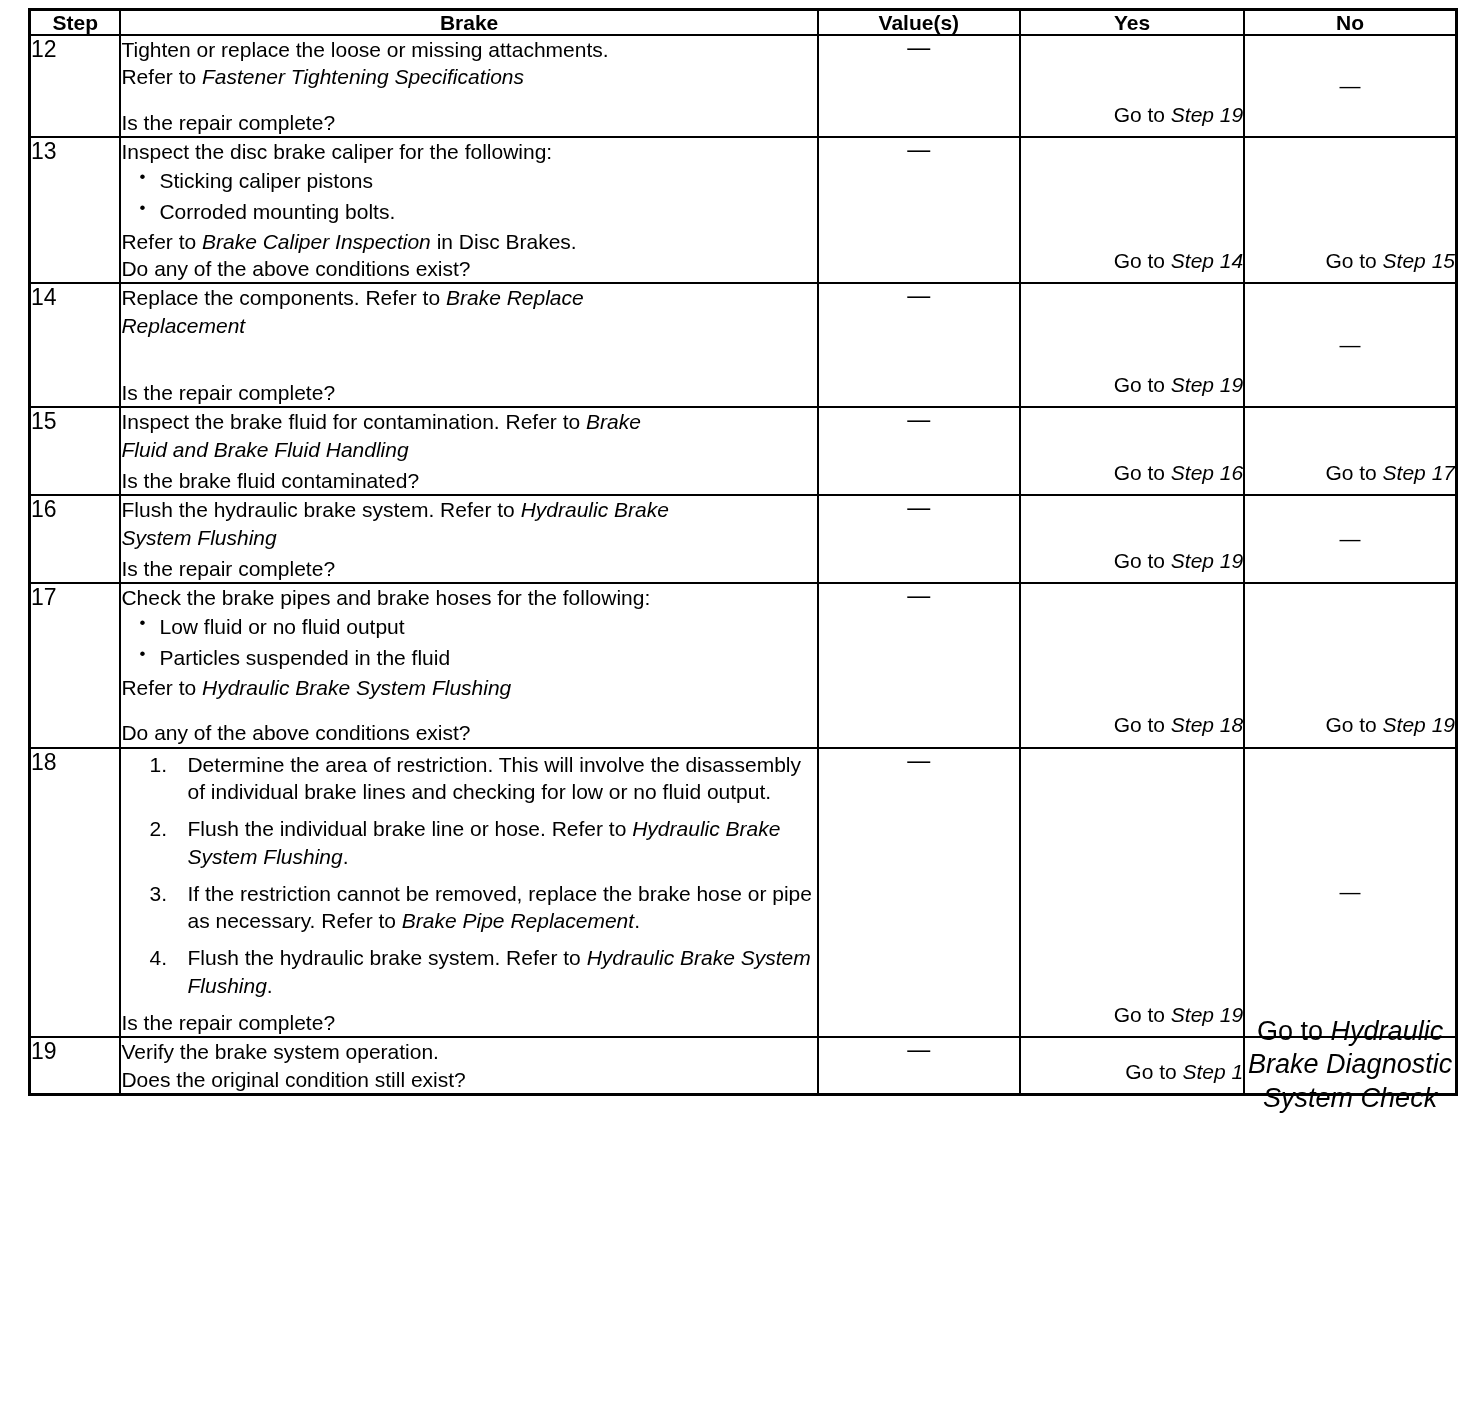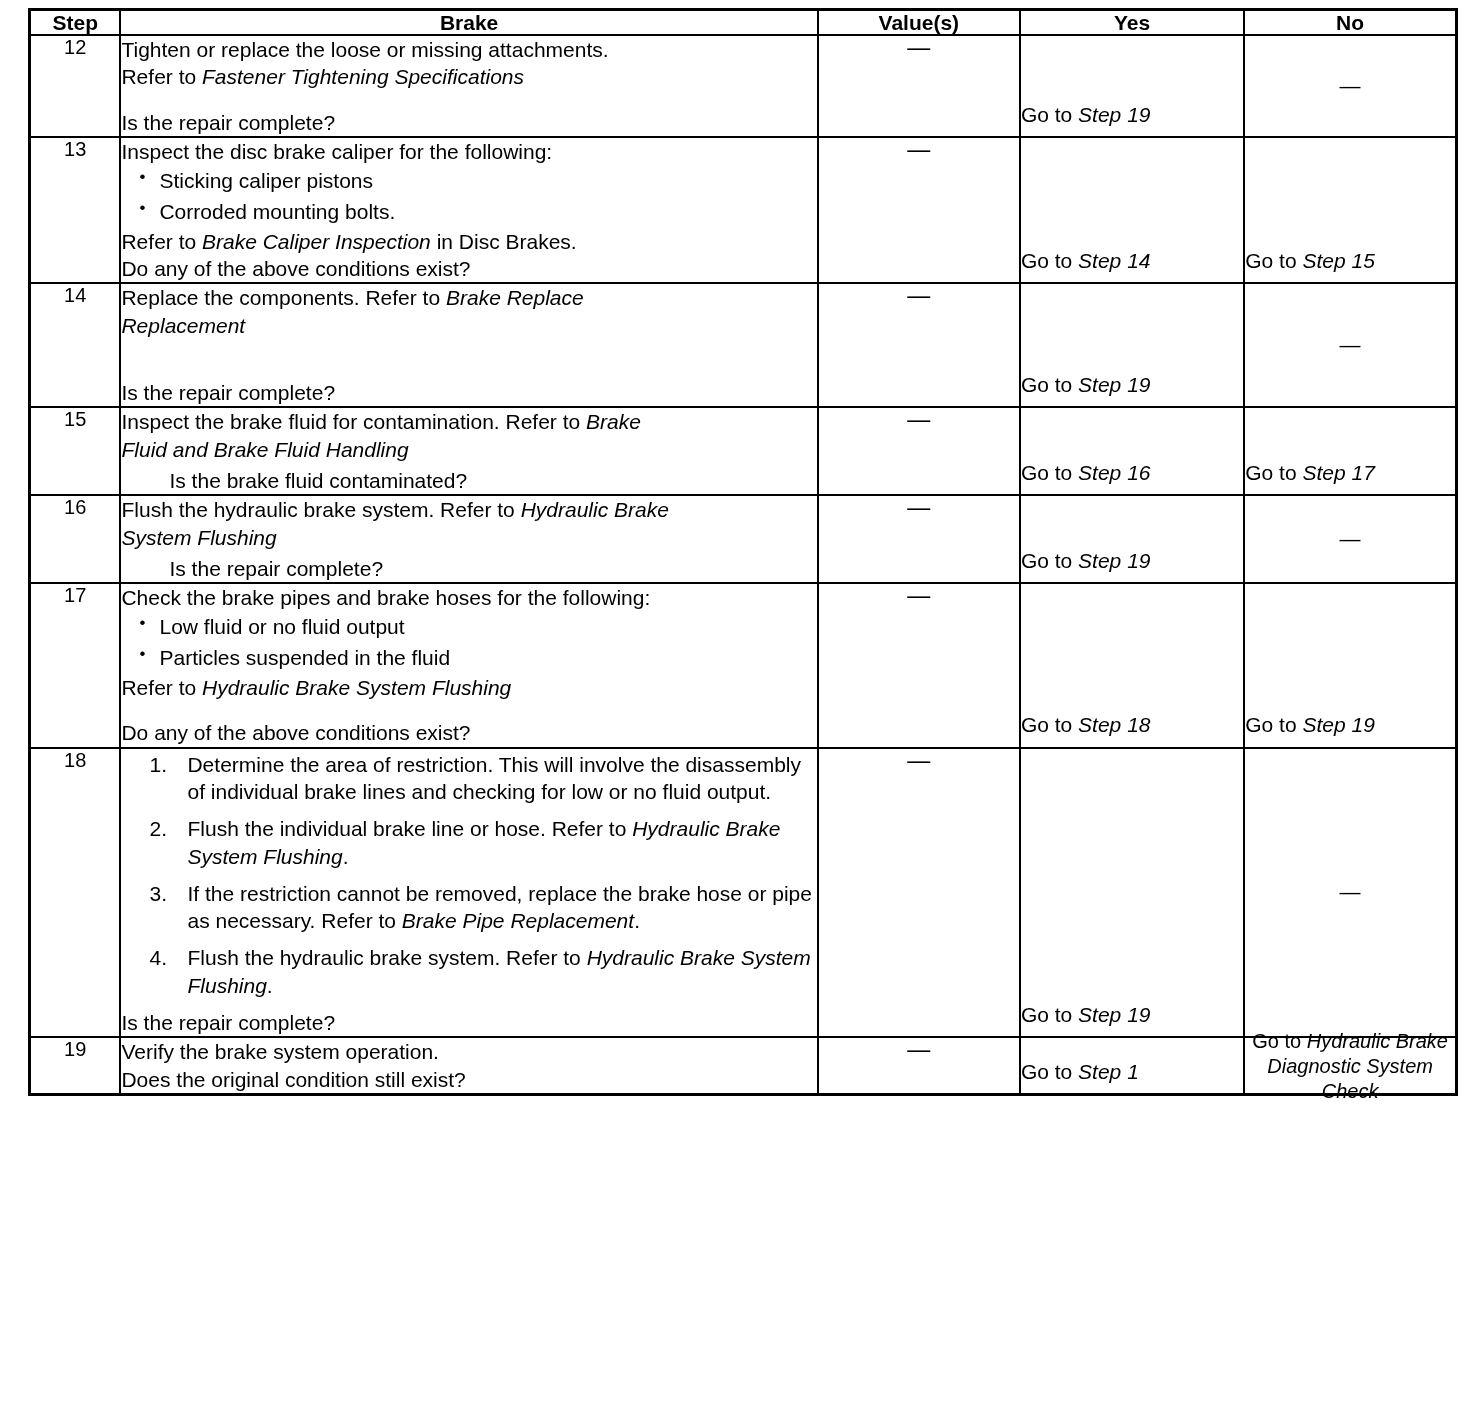--- a/index.html
+++ b/index.html
@@ -38,23 +38,22 @@
     padding: 0;
   }
   thead th {
     font-size: 21px;
     font-weight: bold;
     text-align: center;
     padding: 7px 0 9px 0;
     line-height: 1.1;
   }
   td.step {
-    text-align: center;
     vertical-align: middle;
-    font-size: 20px;
+    font-size: 23px;
     padding: 0 0 0 0;
   }
   td.action {
     padding: 8px 10px 8px 14px;
     font-size: 21px;
     line-height: 1.30;
     position: relative;
   }
   td.value {
     text-align: center;
@@ -71,32 +70,32 @@
     display: block;
     text-align: center;
     font-size: 23px;
     line-height: 1;
   }
   .goto {
     position: absolute;
     left: 0;
     right: 0;
     bottom: 8px;
-    text-align: left;
+    text-align: right;
     font-size: 21px;
     line-height: 1.25;
   }
   .goto-mid {
     position: absolute;
     left: 0;
     right: 0;
     top: 50%;
     transform: translateY(-50%);
     text-align: center;
-    font-size: 20px;
+    font-size: 27px;
     line-height: 1.25;
   }
   .cellmid {
     position: absolute;
     left: 0; right: 0;
     top: 50%;
     transform: translateY(-50%);
     text-align: center;
   }
   i, .it { font-style: italic; }
@@ -130,21 +129,21 @@
   }
   ol.num li:before {
     counter-increment: numlist;
     content: counter(numlist) ".";
     position: absolute;
     left: 6px;
     top: 0;
   }
   .spacer-sm { height: 18px; }
   .spacer-md { height: 40px; }
-  .trailing { margin-top: 4px; margin-left: 48px; }
+  .trailing { margin-top: 4px; }
 </style>
 </head>
 <body>
 
 <div class="page">
   <table class="diag">
     <colgroup>
       <col class="c-step">
         <col class="c-act">
         <col class="c-val">

